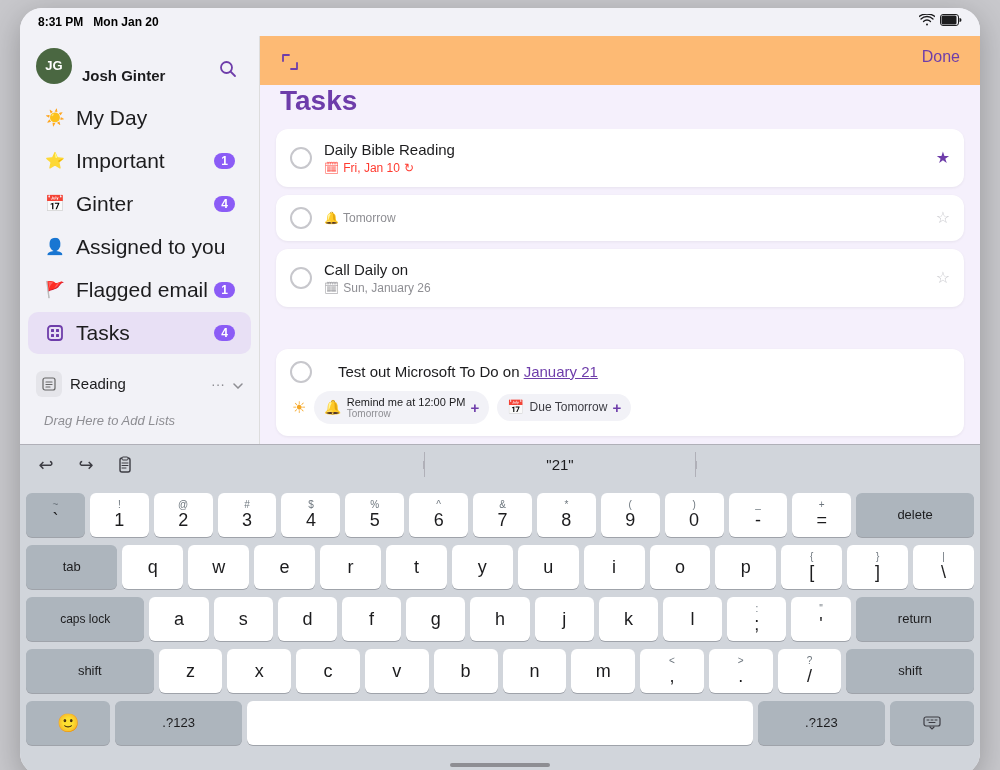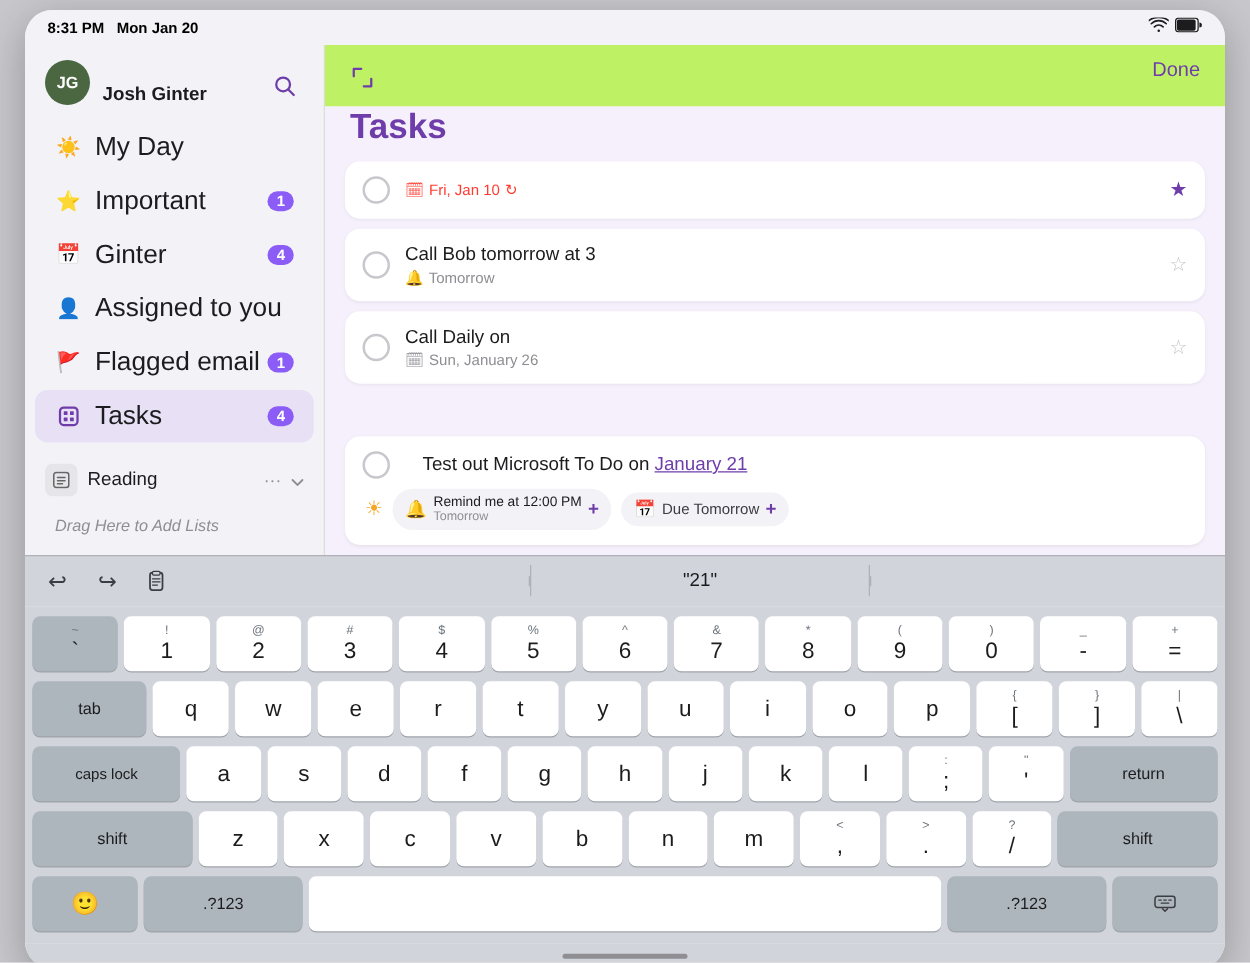--- a/index.html
+++ b/index.html
@@ -167,21 +167,21 @@
       background: #f5f0fc;
       display: flex;
       flex-direction: column;
       overflow: hidden;
     }
     .main-header {
       display: flex;
       align-items: flex-start;
       justify-content: space-between;
       padding: 12px 20px 8px;
-      background: #bef264;
+      background: #fdba74;
     }
     .expand-icon {
       color: #6e3daa;
       font-size: 18px;
       margin-top: 4px;
     }
     .done-btn {
       color: #6e3daa;
       font-size: 16px;
       font-weight: 500;
@@ -514,33 +514,33 @@
         </span>
         <span class="done-btn">Done</span>
       </div>
       <div class="page-title">Tasks</div>
 
       <div class="tasks-list">
 
         <div class="task-item">
           <div class="task-checkbox"></div>
           <div class="task-content">
+            <div class="task-title">Daily Bible Reading</div>
             <div class="task-subtitle overdue">
               <span style="color:#ff3b30;">🗓</span>
               <span>Fri, Jan 10</span>
               <span style="color:#ff3b30;">↻</span>
             </div>
           </div>
           <span class="task-star starred">★</span>
         </div>
 
         <div class="task-item">
           <div class="task-checkbox"></div>
           <div class="task-content">
-            <div class="task-title">Call Bob tomorrow at 3</div>
             <div class="task-subtitle normal">
               <span>🔔</span>
               <span>Tomorrow</span>
             </div>
           </div>
           <span class="task-star">☆</span>
         </div>
 
         <div class="task-item">
           <div class="task-checkbox"></div>
@@ -651,20 +651,21 @@
           <span class="key-main">0</span>
         </div>
       <div class="key normal">
           <span class="key-top">_</span>
           <span class="key-main">-</span>
         </div>
       <div class="key normal">
           <span class="key-top">+</span>
           <span class="key-main">=</span>
         </div>
+      <div class="key dark wider" style="font-size:13px;">delete</div>
     </div>
 
     <div class="kb-row">
       <div class="key dark wide" style="font-size:13px;">tab</div>
       <div class="key normal">
           <span class="key-main">q</span>
         </div>
       <div class="key normal">
           <span class="key-main">w</span>
         </div>

